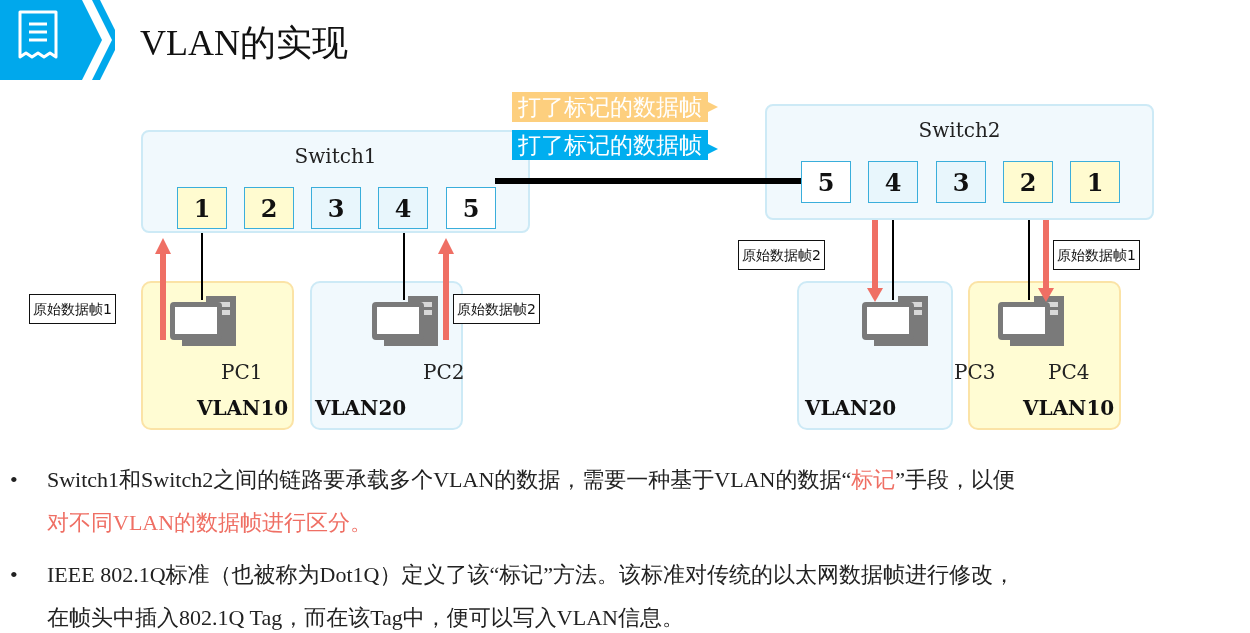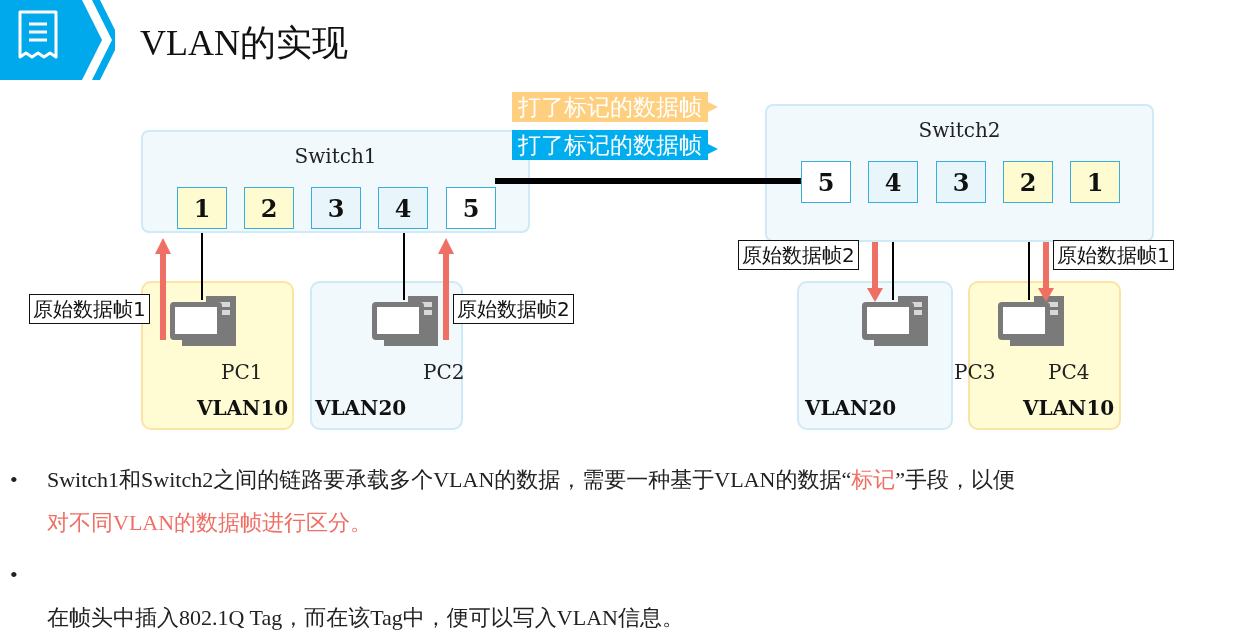--- a/index.html
+++ b/index.html
@@ -26,21 +26,21 @@
   .tag-label { height:30px; color:#fff; font-size:23px; line-height:30px; padding:0 6px;
                font-family: "DejaVu Sans", sans-serif; white-space:nowrap; }
 
   
   .zone { border-radius:10px; box-sizing:border-box; }
   .zone.yellow { background:#fffcd3; border:2px solid #fbe3a6; }
   .zone.blue { background:#f1f9fd; border:2px solid #cdeaf6; }
   .pc-label { font-size:20px; color:#222; white-space:nowrap;margin-left:40px; }
   .vlan-label { font-size:20px; font-weight:bold; color:#111; white-space:nowrap; }
 
-  .frame-box { background:#fff; border:1.5px solid #111; font-size:20px; line-height:28px; padding:0 3px;
+  .frame-box { background:#fff; border:1.5px solid #111; font-size:14px; line-height:28px; padding:0 3px;
                font-family: "DejaVu Sans", sans-serif; white-space:nowrap; }
 
   
   .bullet-row { left:10px; width:1235px; font-size:22px; line-height:43px; color:#222;
                 font-family: "Liberation Serif", "DejaVu Serif", serif; }
   .bullet-dot { position:absolute; left:0; top:0; width:20px; }
   .bullet-text { margin-left:37px; }
   .hl { color:#ef6f64; }
 </style>
 </head>
@@ -98,21 +98,21 @@
 
 <div class="abs switch-panel" style="left:141px;top:104px;width:389px;height:103px;margin-top:26px;">
   <div class="switch-label">Switch1</div>
   <div class="port yellow" style="left:34px;top:55px;">1</div>
   <div class="port yellow" style="left:101px;top:55px;">2</div>
   <div class="port blue" style="left:168px;top:55px;">3</div>
   <div class="port blue" style="left:235px;top:55px;">4</div>
   <div class="port white" style="left:303px;top:55px;">5</div>
 </div>
 
-<div class="abs switch-panel" style="left:765px;top:104px;width:389px;height:138px;">
+<div class="abs switch-panel" style="left:765px;top:104px;width:389px;height:116px;">
   <div class="switch-label">Switch2</div>
   <div class="port white" style="left:34px;top:55px;">5</div>
   <div class="port blue" style="left:101px;top:55px;">4</div>
   <div class="port blue" style="left:169px;top:55px;">3</div>
   <div class="port yellow" style="left:236px;top:55px;">2</div>
   <div class="port yellow" style="left:303px;top:55px;">1</div>
 </div>
 
 <svg class="abs" style="left:495px;top:176px;" width="306" height="10">
   <rect x="0" y="2" width="306" height="6" fill="#000"></rect>
@@ -190,16 +190,16 @@
 <div class="abs bullet-row" style="top:458px;">
   <span class="bullet-dot">•</span>
   <div class="bullet-text">
     <span>Switch1和Switch2之间的链路要承载多个VLAN的数据，需要一种基于VLAN的数据“</span><span class="hl">标记</span><span>”手段，以便</span><br>
     <span class="hl">对不同VLAN的数据帧进行区分。</span>
   </div>
 </div>
 <div class="abs bullet-row" style="top:553px;">
   <span class="bullet-dot">•</span>
   <div class="bullet-text">
-    <br>
+    <span>IEEE 802.1Q标准（也被称为Dot1Q）定义了该“标记”方法。该标准对传统的以太网数据帧进行修改，</span><br>
     <span>在帧头中插入802.1Q Tag，而在该Tag中，便可以写入VLAN信息。</span>
   </div>
 </div>
 
 </body></html>

